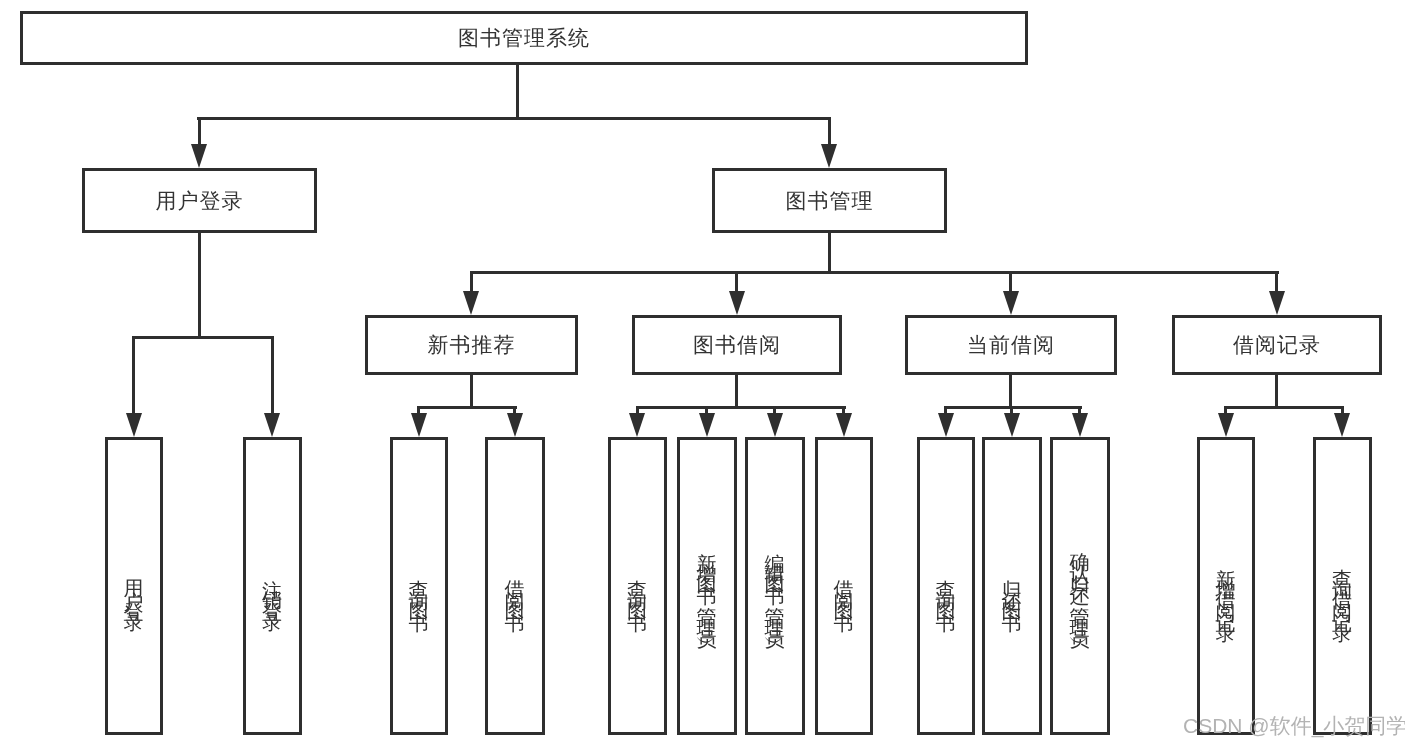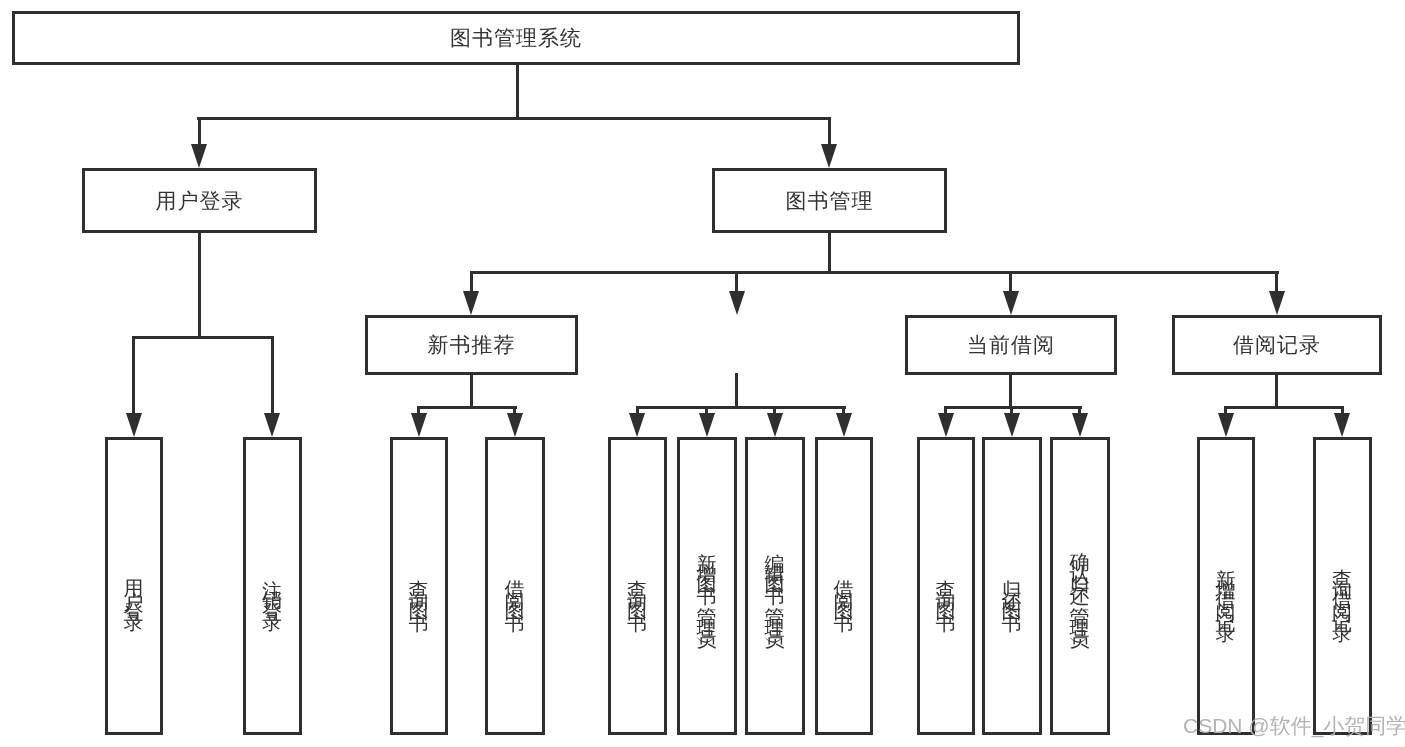--- a/index.html
+++ b/index.html
@@ -48,33 +48,36 @@
     font-size:21px;
     white-space:nowrap;
     z-index:5;
   }
 </style>
 </head>
 <body>
 
 <div class="stage">
 
-  <div class="box" style="left:12px;top:11px;width:1008px;height:54px">
+  <div class="box" style="left:20px;top:11px;width:1008px;height:54px">
     <span>图书管理系统</span>
   </div>
 
   <div class="box" style="left:82px;top:168px;width:235px;height:65px">
     <span>用户登录</span>
   </div>
   <div class="box" style="left:712px;top:168px;width:235px;height:65px">
     <span>图书管理</span>
   </div>
 
   <div class="box" style="left:365px;top:315px;width:213px;height:60px">
     <span>新书推荐</span>
+  </div>
+  <div class="box" style="left:632px;top:315px;width:210px;height:60px">
+    <span>图书借阅</span>
   </div>
   <div class="box" style="left:1172px;top:315px;width:210px;height:60px">
     <span>借阅记录</span>
   </div>
   <div class="box" style="left:905px;top:315px;width:212px;height:60px">
     <span>当前借阅</span>
   </div>
 
   <div class="box vbox" style="left:105px;top:437px;width:58px;height:298px">
     <span>用户登录</span>

